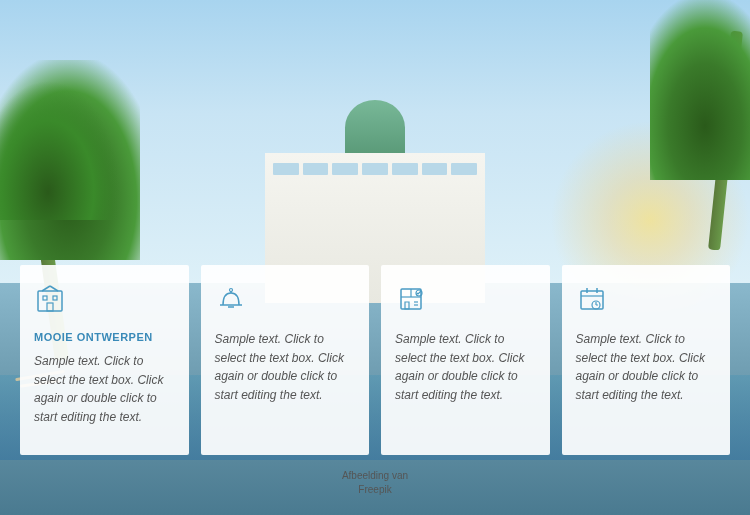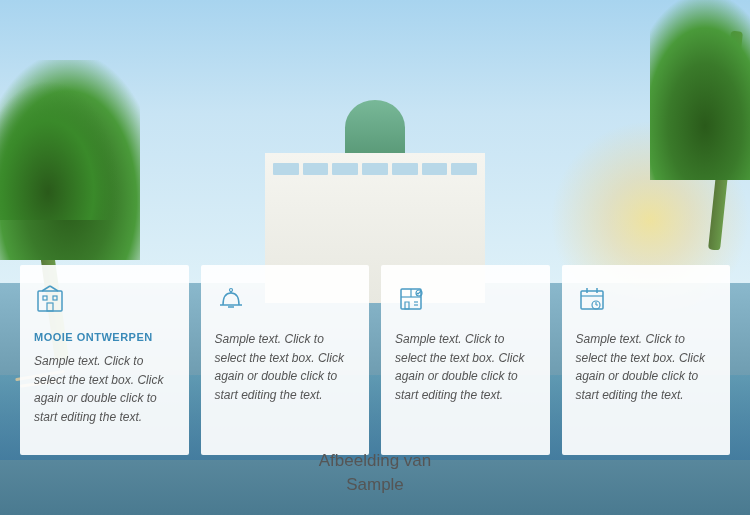--- a/index.html
+++ b/index.html
@@ -84,21 +84,21 @@
 
     
     .caption {
       position: absolute;
       bottom: 18px;
       left: 50%;
       transform: translateX(-50%);
       text-align: center;
       z-index: 10;
       color: #555;
-      font-size: 17px;
+      font-size: 10px;
       line-height: 1.4;
     }
 
     
     .icon-svg {
       width: 32px;
       height: 32px;
     }
   </style>
 </head>
@@ -205,14 +205,14 @@
         <line x1="20" y1="22" x2="22" y2="22" stroke="#4a9bc4" stroke-width="1.2"></line>
       </svg>
     </div>
     <div class="card-text">Sample text. Click to select the text box. Click again or double click to start editing the text.</div>
   </div>
 
 </div>
 
 <div class="caption">
   <div>Afbeelding van</div>
-  <div>Sample</div>
+  <div>Freepik</div>
 </div>
 
 </body></html>

